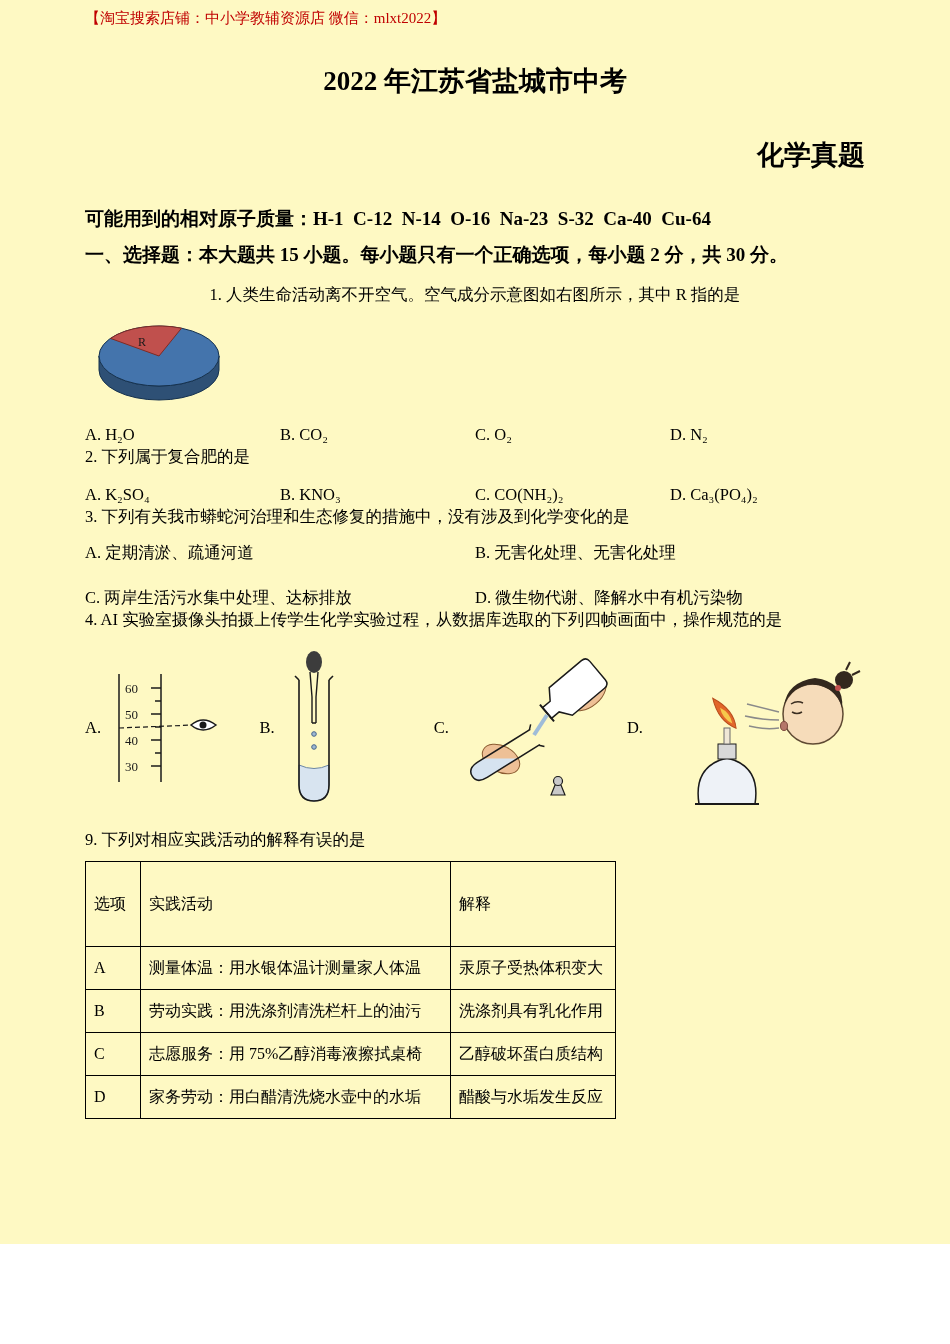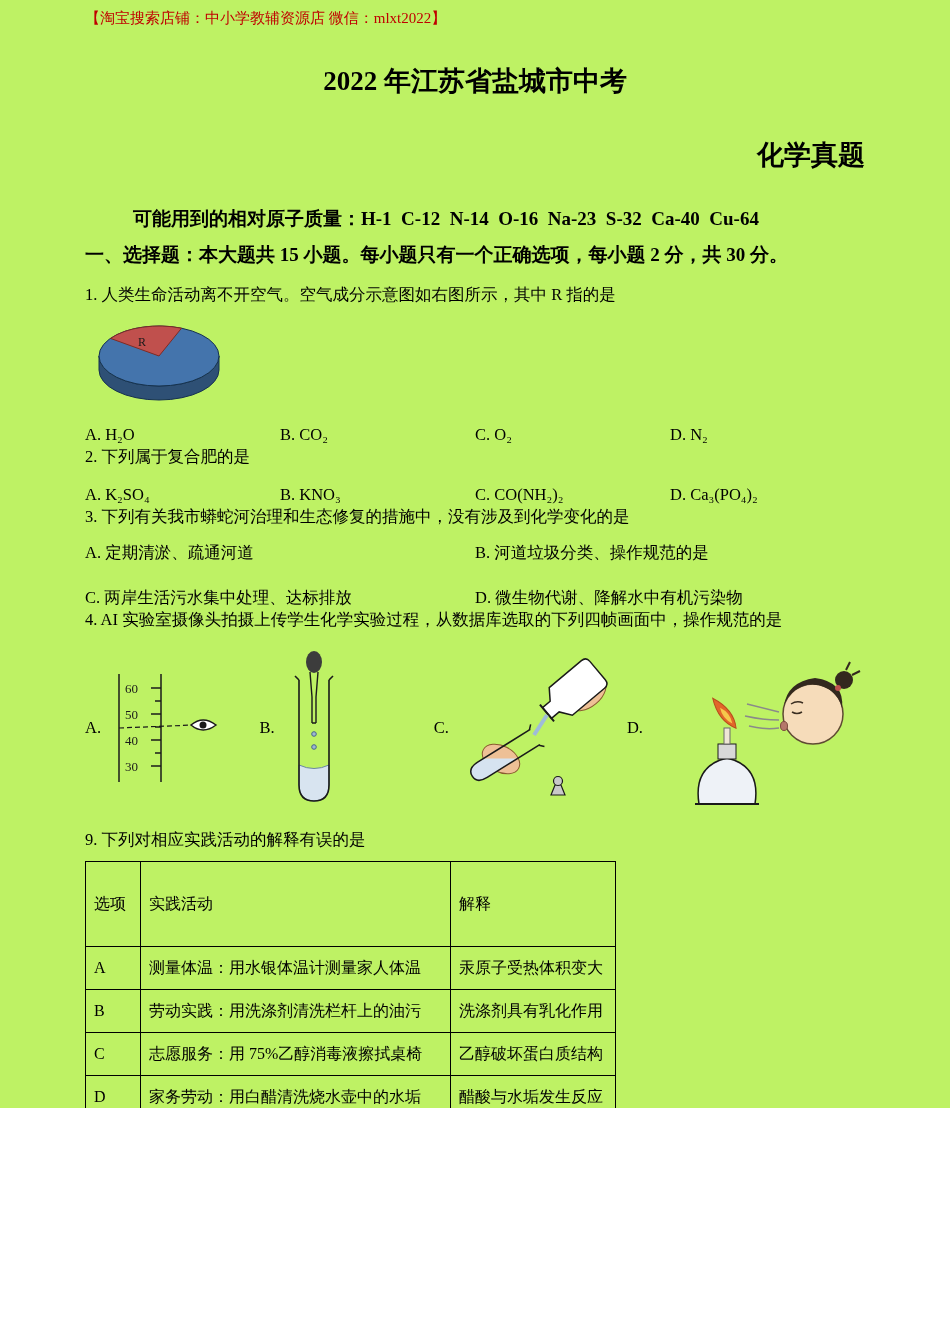--- a/index.html
+++ b/index.html
@@ -1,26 +1,26 @@
 <!DOCTYPE html>
 <html><head>
 <meta charset="utf-8">
 <style>
   html,body { margin:0; padding:0; background:#ffffff; }
   body { width:950px; height:1344px; font-family:"Liberation Serif","DejaVu Serif",serif; color:#000; }
-  .page { box-sizing:border-box; width:950px; height:1108px; padding:8px 85px 12px 85px; overflow:hidden; background:#bef264; }
+  .page { box-sizing:border-box; width:950px; height:1244px; padding:8px 85px 12px 85px; overflow:hidden; background:#fef9c3; }
   .notice { color:#c00000; font-size:15px; line-height:20px; }
   .title { text-align:center; font-weight:bold; font-size:27px; line-height:34px; }
   .t1 { margin-top:36px; }
   .t2 { margin-top:40px;text-align:right; }
   .bold-line { font-weight:bold; font-size:19px; line-height:26px; }
-  .atomic { margin-top:34px; white-space:pre-wrap;margin-left:48px; }
+  .atomic { margin-top:34px; white-space:pre-wrap; }
   .section { margin-top:10px; }
   .q-text { font-size:16.5px; line-height:22px; }
-  .q-text.first { margin-top:16px; }
+  .q-text.first { margin-top:16px;text-align:center; }
   .pie-wrap { margin:10px 0 0 8px; width:140px; height:92px; }
   .opts4 { display:grid; grid-template-columns:195px 195px 195px auto; font-size:16.5px; line-height:22px; margin-top:16px; }
   .opts2 { display:grid; grid-template-columns:390px auto; font-size:16.5px; line-height:22px; margin-top:14px; }
   .opts2 + .opts2 { margin-top:23px;font-family:Liberation Serif, serif; }
   .frames { display:flex; align-items:center; height:182px; margin-top:6px; }
   .frame { display:flex; align-items:center; }
   .frame-a,.frame-b,.frame-c { width:195px; }
   .frame-d { flex:1; }
   .frame-label { font-size:16.5px; margin-right:6px; }
   .practice-table { border-collapse:collapse; table-layout:fixed; width:530px; margin-top:10px; font-size:16px; }
@@ -61,21 +61,21 @@
   <div class="opts4">
     <span>A. K₂SO₄</span>
     <span>B. KNO₃</span>
     <span>C. CO(NH₂)₂</span>
     <span>D. Ca₃(PO₄)₂</span>
   </div>
 
   <div class="q-text">3. 下列有关我市蟒蛇河治理和生态修复的措施中，没有涉及到化学变化的是</div>
   <div class="opts2">
     <span>A. 定期清淤、疏通河道</span>
-    <span>B. 河道垃圾分类、操作规范的是</span>
+    <span>B. 无害化处理、无害化处理</span>
   </div>
   <div class="opts2">
     <span>C. 两岸生活污水集中处理、达标排放</span>
     <span>D. 微生物代谢、降解水中有机污染物</span>
   </div>
 
   <div class="q-text">4. AI 实验室摄像头拍摄上传学生化学实验过程，从数据库选取的下列四帧画面中，操作规范的是</div>
   <div class="frames">
 
     <div class="frame frame-a">

